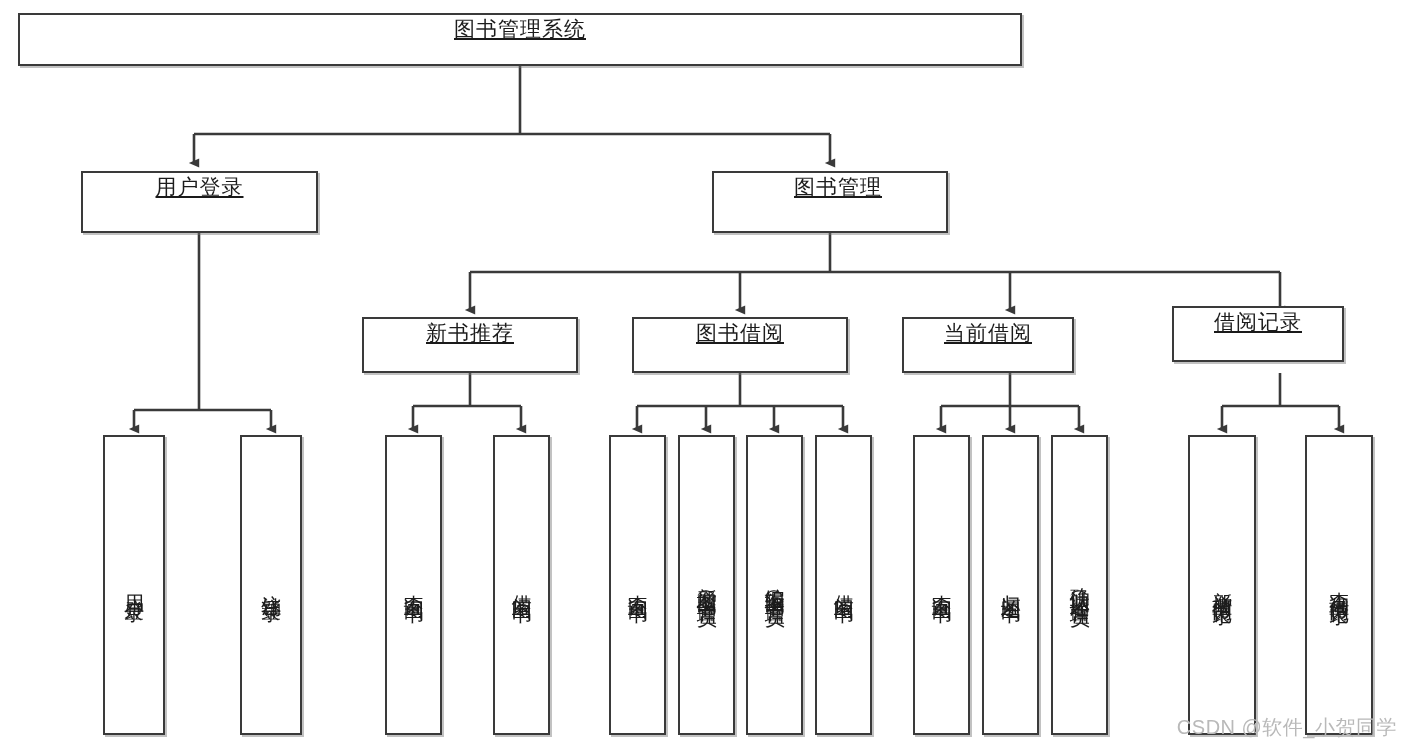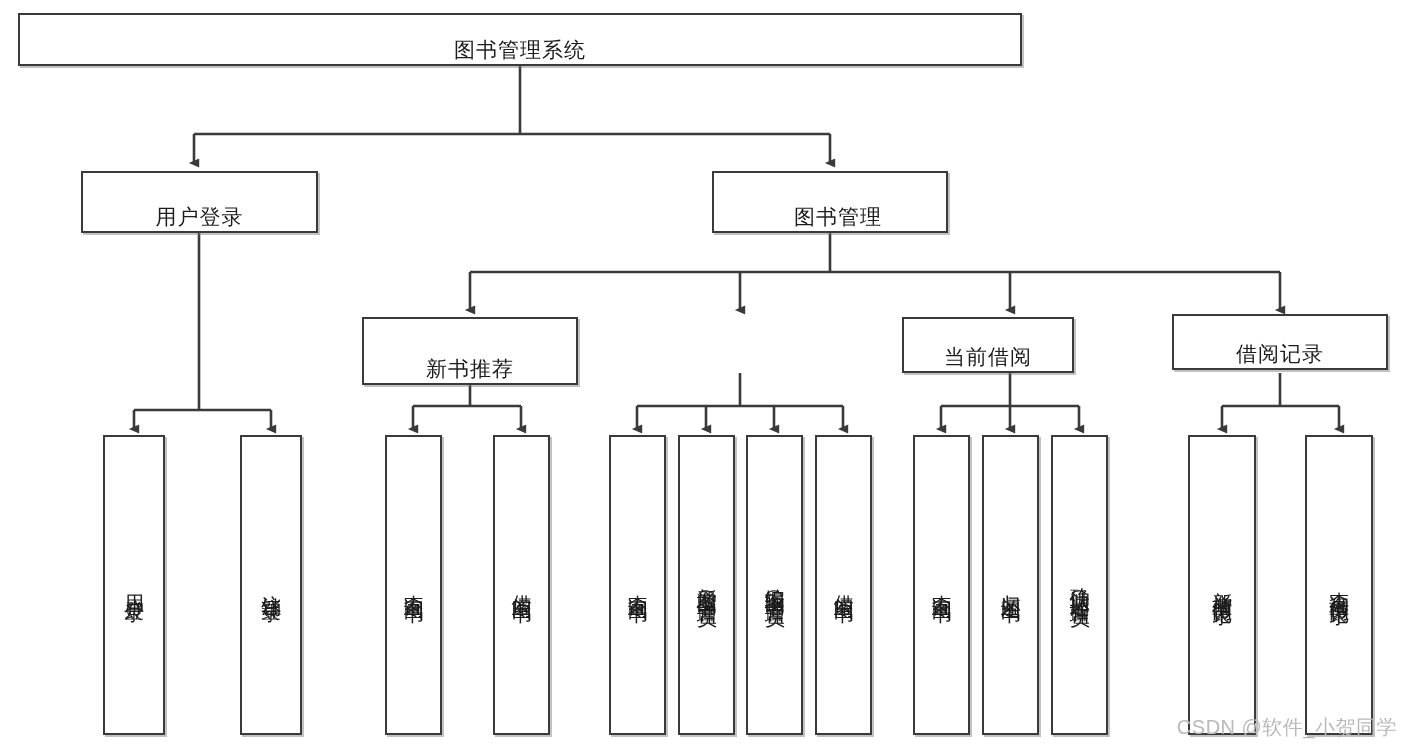--- a/index.html
+++ b/index.html
@@ -12,21 +12,21 @@
   svg#wires{position:absolute;left:0;top:0;width:1405px;height:747px;}
 
   .node{
     position:absolute;
     box-sizing:border-box;
     background:#ffffff;
     border:2px solid #3a3a3a;
     box-shadow:2px 2px 0 rgba(120,120,120,.45);
   }
   .node.h{
-    display:flex;align-items:flex-end;justify-content:center;
+    display:flex;align-items:flex-start;justify-content:center;text-decoration:underline;
   }
   .node.h .lbl{
     font-size:21px;
     letter-spacing:1px;
     white-space:nowrap;
     color:#1c1c1c;
   }
   .node.v{
     display:flex;align-items:center;justify-content:center;
   }
@@ -107,27 +107,30 @@
     <span class="lbl">图书管理系统</span>
   </div>
 
   <div class="node h" style="left:81px;top:171px;width:237px;height:62px;">
     <span class="lbl">用户登录</span>
   </div>
   <div class="node h" style="left:712px;top:171px;width:236px;height:62px;padding-left:16px;">
     <span class="lbl">图书管理</span>
   </div>
 
-  <div class="node h" style="left:362px;top:317px;width:216px;height:68px;">
+  <div class="node h" style="left:362px;top:317px;width:216px;height:56px;">
     <span class="lbl">新书推荐</span>
+  </div>
+  <div class="node h" style="left:632px;top:317px;width:216px;height:56px;">
+    <span class="lbl">图书借阅</span>
   </div>
   <div class="node h" style="left:902px;top:317px;width:172px;height:56px;">
     <span class="lbl">当前借阅</span>
   </div>
-  <div class="node h" style="left:1172px;top:314px;width:216px;height:56px;">
+  <div class="node h" style="left:1172px;top:306px;width:172px;height:56px;">
     <span class="lbl">借阅记录</span>
   </div>
 
   <div class="node v" style="left:103px;top:435px;width:62px;height:300px;">
     <span class="lbl">用户登录</span>
   </div>
   <div class="node v" style="left:240px;top:435px;width:62px;height:300px;">
     <span class="lbl">注销登录</span>
   </div>
 

